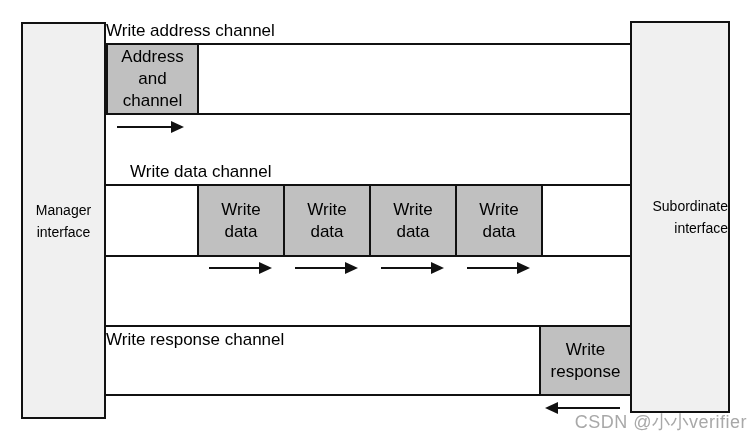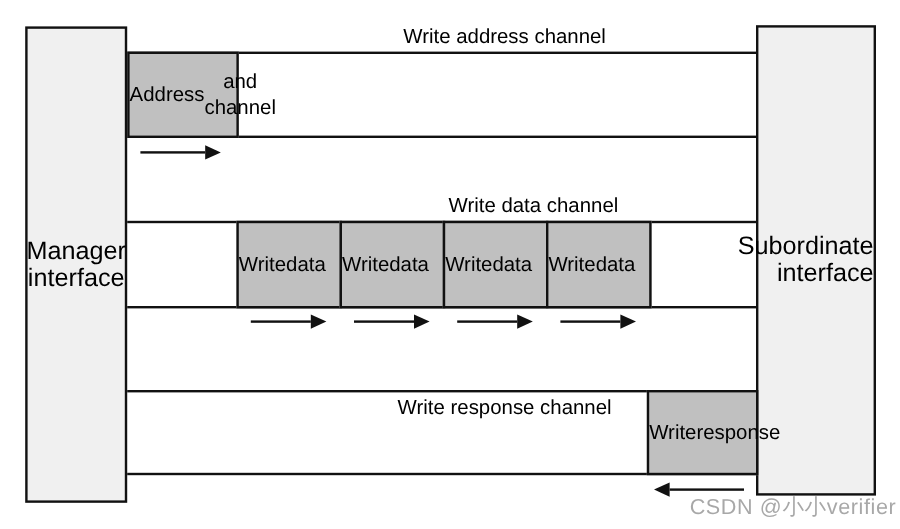--- a/index.html
+++ b/index.html
@@ -14,47 +14,46 @@
   }
   .iface {
     position: absolute;
     box-sizing: border-box;
     background: var(--interface-fill, #f0f0f0);
     border: 2px solid var(--line, #111);
     display: flex;
     flex-direction: column;
     justify-content: center;
     align-items: center;
-    font-size: 21px;
+    font-size: 14px;
     line-height: 22px;
     text-align: center;
   }
   .hline {
     position: absolute;
     left: 106px;
     width: 524px;
     height: 2px;
     background: var(--line, #111);
   }
   .chan-label {
     position: absolute;
     left: 106px;
     width: 589px;
-    text-align: center;
     font-size: 17px;
     line-height: 20px;
-    padding-left: 20px;
   }
   .gbox {
     position: absolute;
     box-sizing: border-box;
     background: var(--block-fill, #c0c0c0);
     border: 2px solid var(--line, #111);
     display: flex;
-    flex-direction: row;
+    flex-direction: column;
+    justify-content: center;
     align-items: center;
     font-size: 17px;
     line-height: 22px;
     text-align: center;
   }
   .arrow {
     position: absolute;
     height: 2px;
     background: var(--line, #111);
   }

